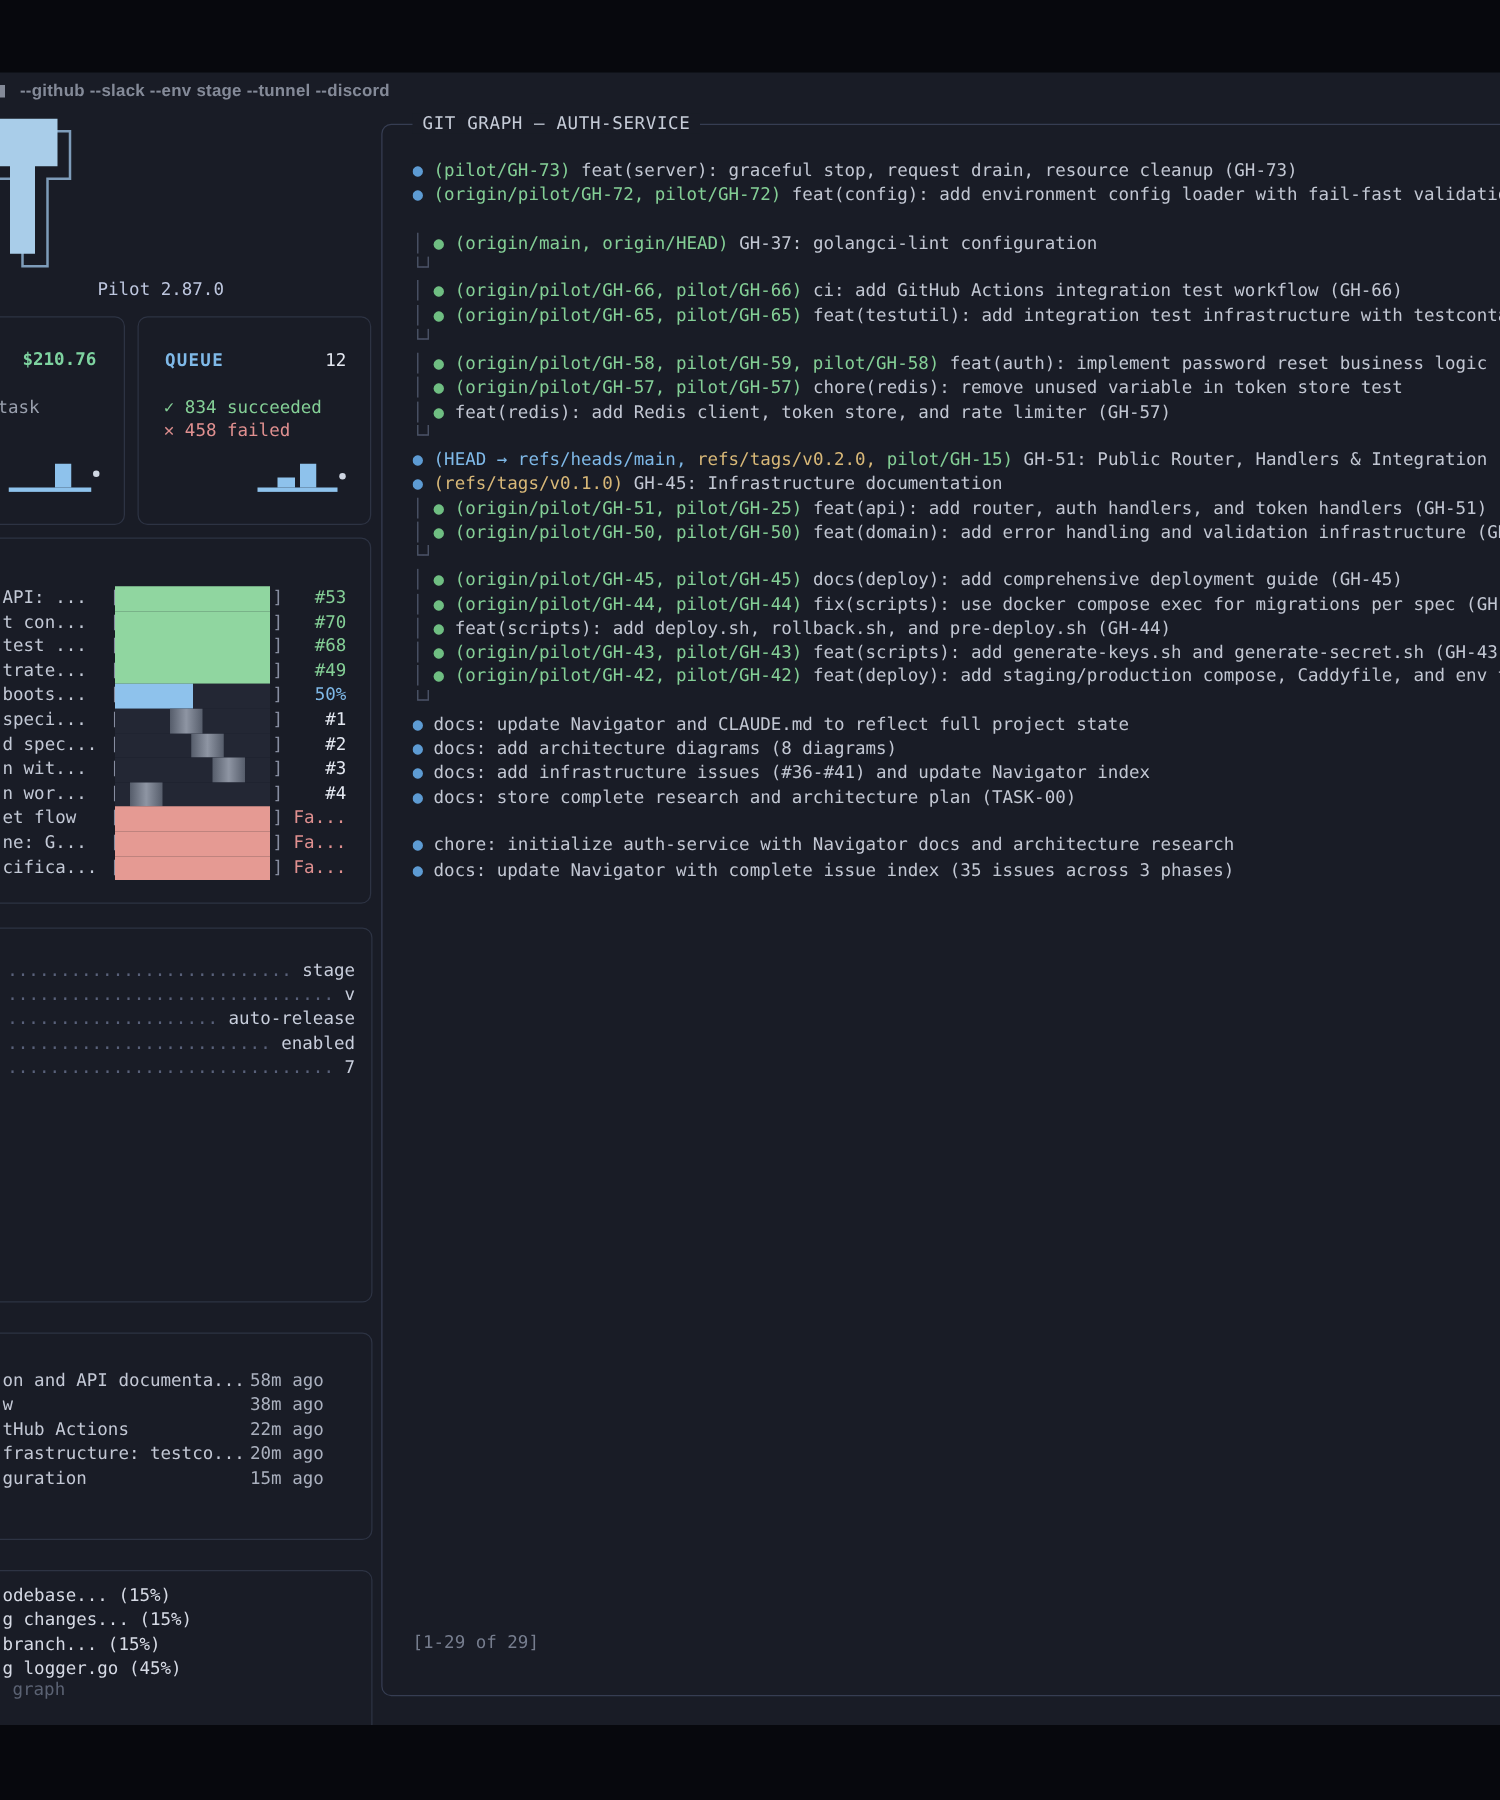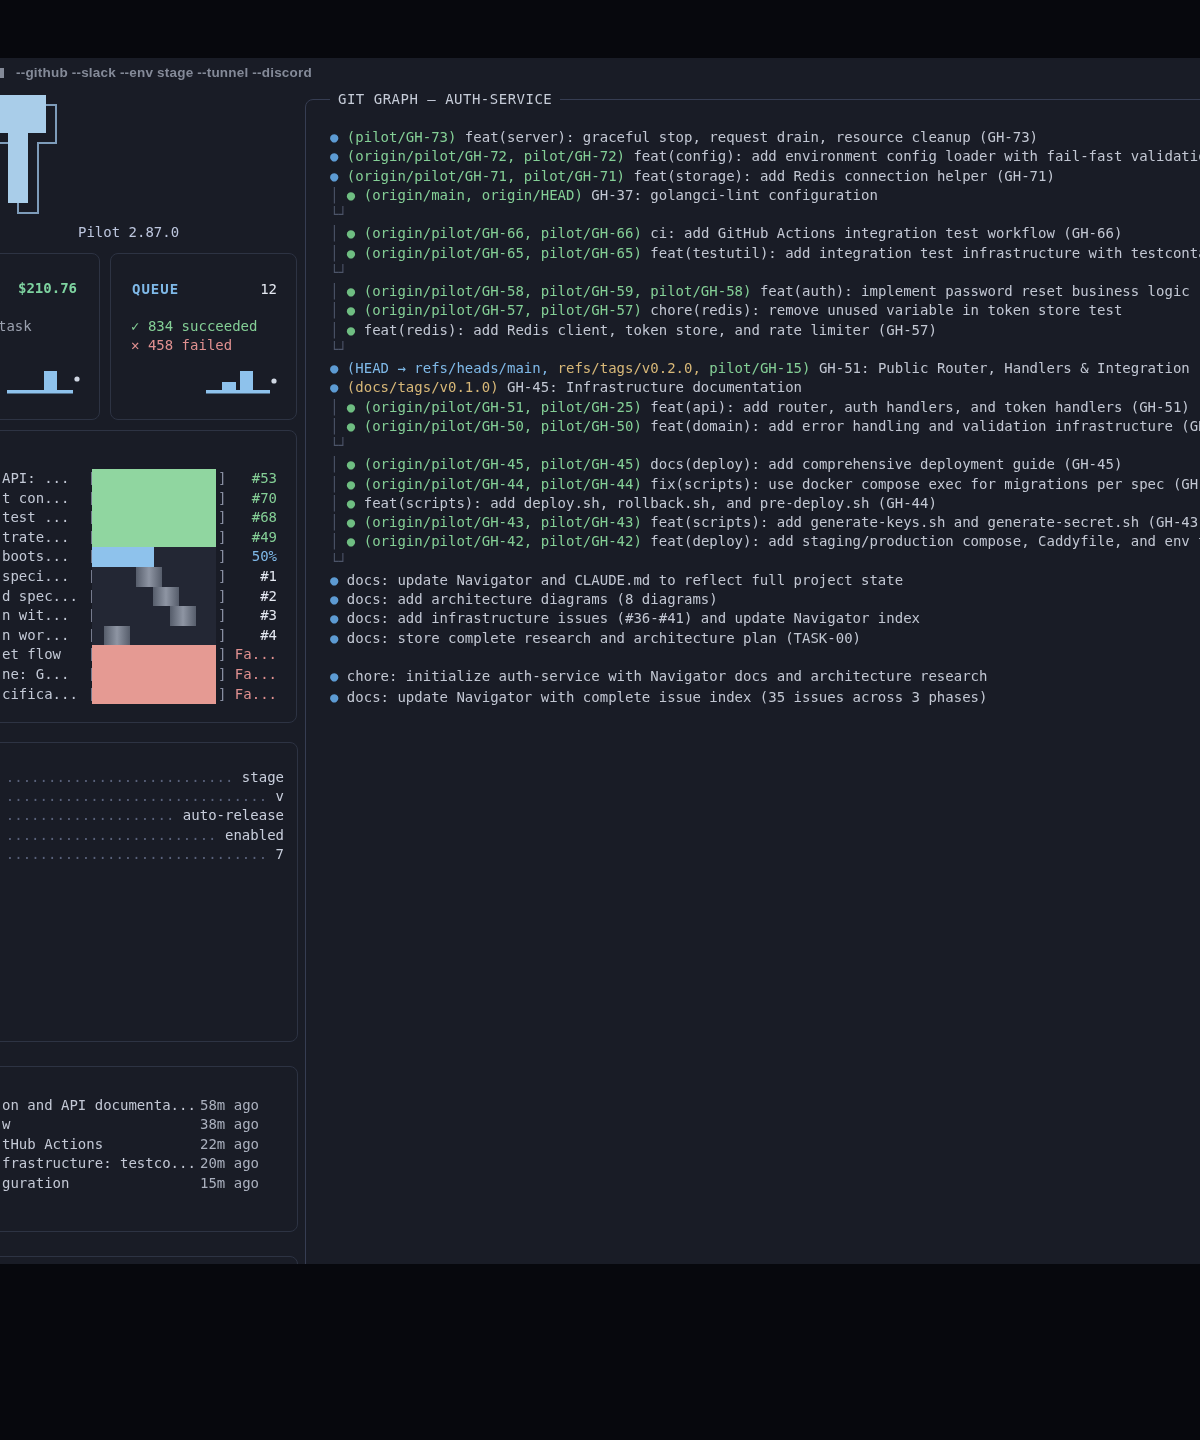--- a/index.html
+++ b/index.html
@@ -1,16 +1,16 @@
 <!DOCTYPE html>
 <html><head>
 <meta charset="utf-8">
 <style>
   html,body{margin:0;padding:0;background:#07080d;}
-  #page{position:relative;width:1200px;height:1264px;overflow:hidden;background:#07080d;
+  #page{position:relative;width:1200px;height:1440px;overflow:hidden;background:#07080d;
         font-family:"DejaVu Sans Mono",monospace;font-size:14px;color:#c2c7d3;}
   #main{position:absolute;left:0;top:58px;width:1200px;height:1322px;background:#191c26;}
   .abs{position:absolute;white-space:pre;}
   
   #flags{position:absolute;left:16px;top:65px;font-family:"Liberation Sans",sans-serif;
          font-weight:700;font-size:13.5px;color:#848a98;letter-spacing:.2px;white-space:nowrap;}
   #flag-frag{position:absolute;left:0;top:68px;width:4px;height:10px;background:#848a98;}
   
   .panel{position:absolute;border:1px solid #2d3343;border-radius:8px;background:#191c26;box-sizing:border-box;}
   #card-cost{left:-210px;top:253px;width:310px;height:167px;}
@@ -228,32 +228,31 @@
       <div class="prow" style="top: 1306.6px;">branch... (15%)</div>
       <div class="prow" style="top: 1325.9px;">g logger.go (45%)</div>
     </div>
   <div id="progress-footer">graph</div>
 
   <div id="panel-git"></div>
   <div id="git-title" class="abs">GIT GRAPH — AUTH-SERVICE</div>
   <div id="git-rows">
       <div class="grow" style="top: 0px;"><span class="dot-b">● </span><span class="g">(pilot/GH-73)</span><span class="t"> feat(server): graceful stop, request drain, resource cleanup (GH-73)</span></div>
       <div class="grow" style="top: 19.25px;"><span class="dot-b">● </span><span class="g">(origin/pilot/GH-72, pilot/GH-72)</span><span class="t"> feat(config): add environment config loader with fail-fast validation (GH-72)</span></div>
-      <div class="grow" style="top: 38.5px;"><span class="dot-b">● </span><span class="g">(origin/pilot/GH-71, pilot/GH-71)</span><span class="t"> feat(storage): add Redis connection helper (GH-71)</span></div>
       <div class="grow" style="top: 57.75px;"><span class="lane">│ </span><span class="dot-g">● </span><span class="g">(origin/main, origin/HEAD)</span><span class="t"> GH-37: golangci-lint configuration</span></div>
       <div class="grow" style="top: 77px;"><span class="lane">└┘</span></div>
       <div class="grow" style="top: 96.25px;"><span class="lane">│ </span><span class="dot-g">● </span><span class="g">(origin/pilot/GH-66, pilot/GH-66)</span><span class="t"> ci: add GitHub Actions integration test workflow (GH-66)</span></div>
       <div class="grow" style="top: 115.5px;"><span class="lane">│ </span><span class="dot-g">● </span><span class="g">(origin/pilot/GH-65, pilot/GH-65)</span><span class="t"> feat(testutil): add integration test infrastructure with testcontainers (GH-65)</span></div>
       <div class="grow" style="top: 134.75px;"><span class="lane">└┘</span></div>
       <div class="grow" style="top: 154px;"><span class="lane">│ </span><span class="dot-g">● </span><span class="g">(origin/pilot/GH-58, pilot/GH-59, pilot/GH-58)</span><span class="t"> feat(auth): implement password reset business logic (GH-59)</span></div>
       <div class="grow" style="top: 173.25px;"><span class="lane">│ </span><span class="dot-g">● </span><span class="g">(origin/pilot/GH-57, pilot/GH-57)</span><span class="t"> chore(redis): remove unused variable in token store test</span></div>
       <div class="grow" style="top: 192.5px;"><span class="lane">│ </span><span class="dot-g">● </span><span class="t">feat(redis): add Redis client, token store, and rate limiter (GH-57)</span></div>
       <div class="grow" style="top: 211.75px;"><span class="lane">└┘</span></div>
       <div class="grow" style="top: 231px;"><span class="dot-b">● </span><span class="b">(HEAD → refs/heads/main,</span><span class="y"> refs/tags/v0.2.0,</span><span class="g"> pilot/GH-15)</span><span class="t"> GH-51: Public Router, Handlers &amp; Integration</span></div>
-      <div class="grow" style="top: 250.25px;"><span class="dot-b">● </span><span class="y">(docs/tags/v0.1.0)</span><span class="t"> GH-45: Infrastructure documentation</span></div>
+      <div class="grow" style="top: 250.25px;"><span class="dot-b">● </span><span class="y">(refs/tags/v0.1.0)</span><span class="t"> GH-45: Infrastructure documentation</span></div>
       <div class="grow" style="top: 269.5px;"><span class="lane">│ </span><span class="dot-g">● </span><span class="g">(origin/pilot/GH-51, pilot/GH-25)</span><span class="t"> feat(api): add router, auth handlers, and token handlers (GH-51)</span></div>
       <div class="grow" style="top: 288.75px;"><span class="lane">│ </span><span class="dot-g">● </span><span class="g">(origin/pilot/GH-50, pilot/GH-50)</span><span class="t"> feat(domain): add error handling and validation infrastructure (GH-50)</span></div>
       <div class="grow" style="top: 308px;"><span class="lane">└┘</span></div>
       <div class="grow" style="top: 327.25px;"><span class="lane">│ </span><span class="dot-g">● </span><span class="g">(origin/pilot/GH-45, pilot/GH-45)</span><span class="t"> docs(deploy): add comprehensive deployment guide (GH-45)</span></div>
       <div class="grow" style="top: 346.5px;"><span class="lane">│ </span><span class="dot-g">● </span><span class="g">(origin/pilot/GH-44, pilot/GH-44)</span><span class="t"> fix(scripts): use docker compose exec for migrations per spec (GH-44)</span></div>
       <div class="grow" style="top: 365.75px;"><span class="lane">│ </span><span class="dot-g">● </span><span class="t">feat(scripts): add deploy.sh, rollback.sh, and pre-deploy.sh (GH-44)</span></div>
       <div class="grow" style="top: 385px;"><span class="lane">│ </span><span class="dot-g">● </span><span class="g">(origin/pilot/GH-43, pilot/GH-43)</span><span class="t"> feat(scripts): add generate-keys.sh and generate-secret.sh (GH-43)</span></div>
       <div class="grow" style="top: 404.25px;"><span class="lane">│ </span><span class="dot-g">● </span><span class="g">(origin/pilot/GH-42, pilot/GH-42)</span><span class="t"> feat(deploy): add staging/production compose, Caddyfile, and env templates (GH-42)</span></div>
       <div class="grow" style="top: 423.5px;"><span class="lane">└┘</span></div>
       <div class="grow" style="top: 442.75px;"><span class="dot-b">● </span><span class="t">docs: update Navigator and CLAUDE.md to reflect full project state</span></div>

